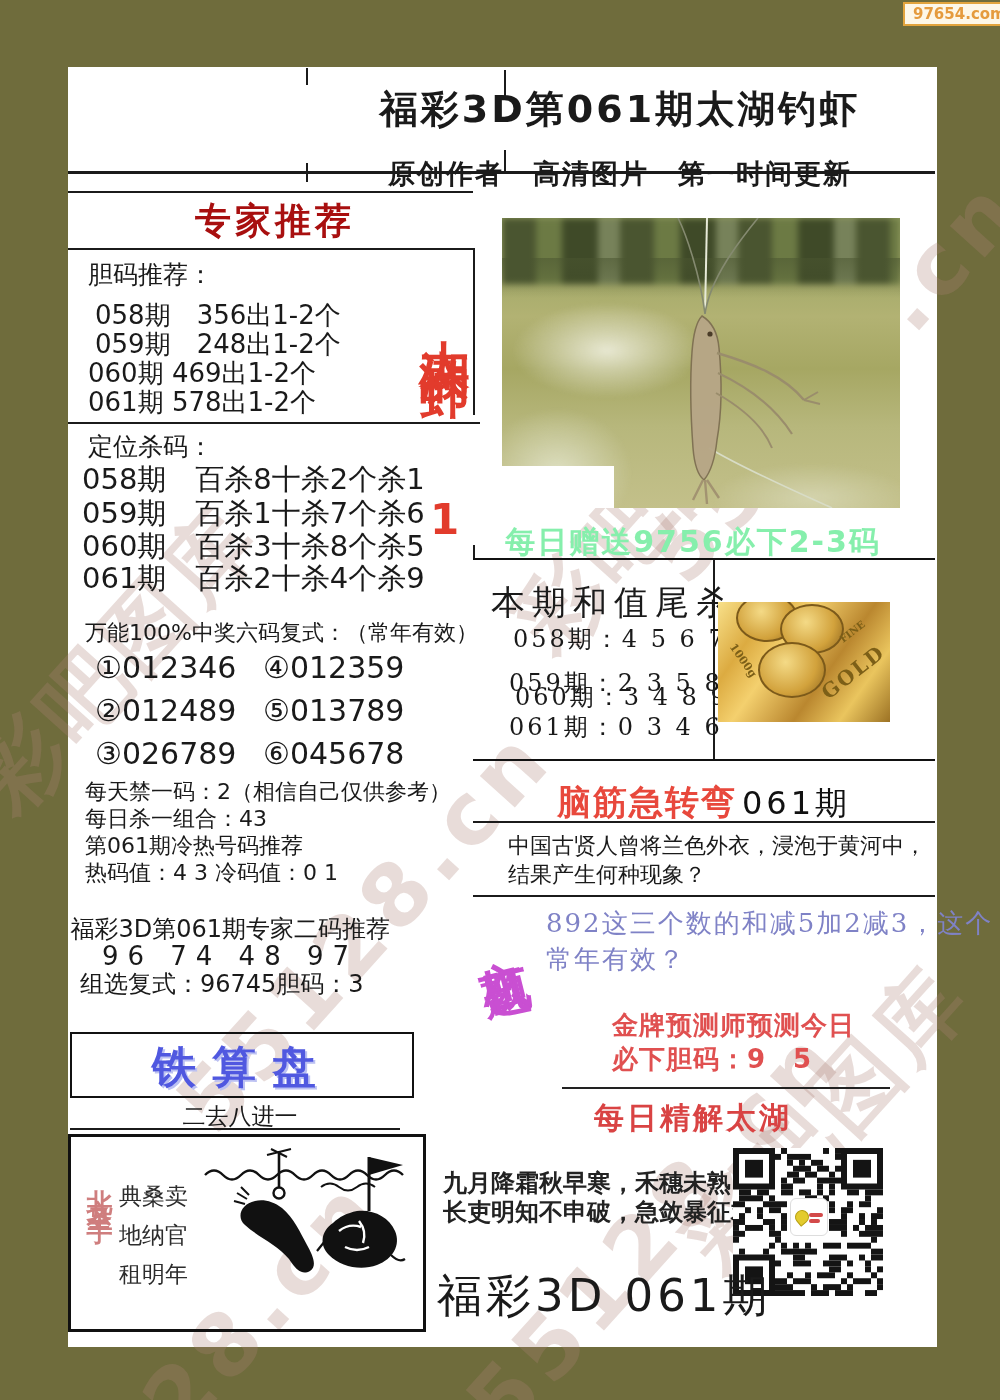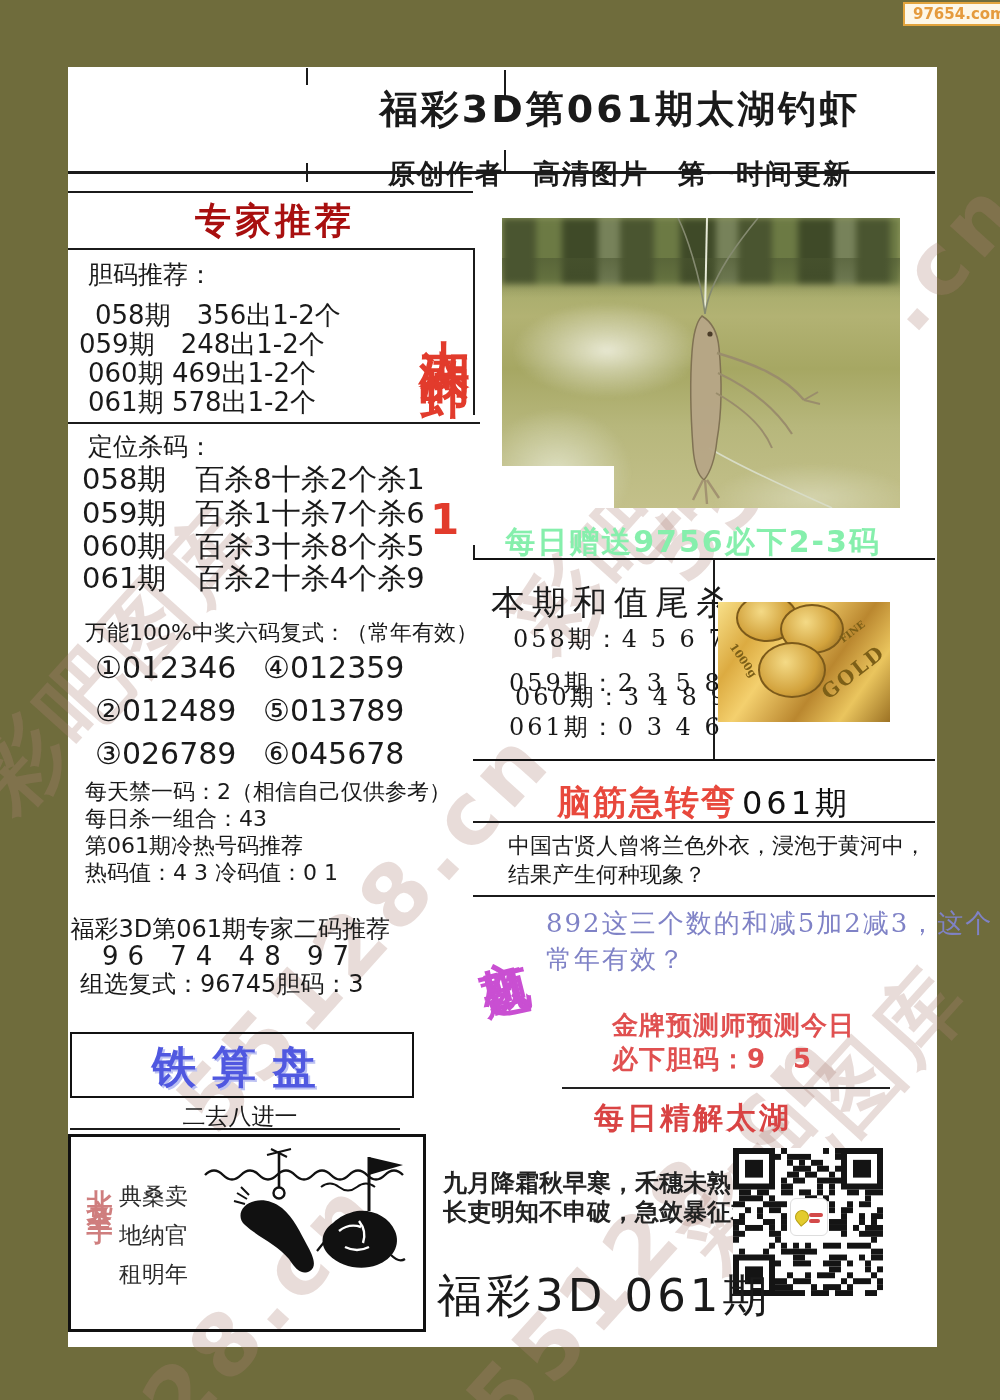--- a/index.html
+++ b/index.html
@@ -96,21 +96,21 @@
   <div class="abs vl content" style="left:306px;top:163px;width:2px;height:19px;"></div>
   <div class="abs vl content" style="left:504px;top:70px;width:2px;height:30px;"></div>
   <div class="abs vl content" style="left:504px;top:150px;width:2px;height:22px;"></div>
   <div class="abs vl content" style="left:473px;top:248px;width:2px;height:167px;"></div>
   <div class="abs vl content" style="left:473px;top:545px;width:2px;height:14px;"></div>
 
   <div class="abs sec-title content" style="left:195px;top:197px;">专家推荐</div>
 
   <div class="abs lbl content" style="left:88px;top:258px;">胆码推荐：</div>
   <div class="abs danma-row content" style="left:95px;top:301px;">058期　356出1-2个</div>
-  <div class="abs danma-row content" style="left:79px;top:330px;">059期　248出1-2个</div>
+  <div class="abs danma-row content" style="left:95px;top:330px;">059期　248出1-2个</div>
   <div class="abs danma-row content" style="left:88px;top:359px;">060期  469出1-2个</div>
   <div class="abs danma-row content" style="left:88px;top:388px;">061期  578出1-2个</div>
 
   <div class="abs lbl content" style="left:88px;top:430px;">定位杀码：</div>
   <div class="abs shama-row content" style="left:82px;top:463px;">058期　百杀8十杀2个杀1</div>
   <div class="abs shama-row content" style="left:82px;top:497px;">059期　百杀1十杀7个杀6</div>
   <div class="abs shama-row content" style="left:82px;top:530px;">060期　百杀3十杀8个杀5</div>
   <div class="abs shama-row content" style="left:82px;top:562px;">061期　百杀2十杀4个杀9</div>
 
   <div class="abs six-title content" style="left:85px;top:618px;">万能100%中奖六码复式：（常年有效）</div>

